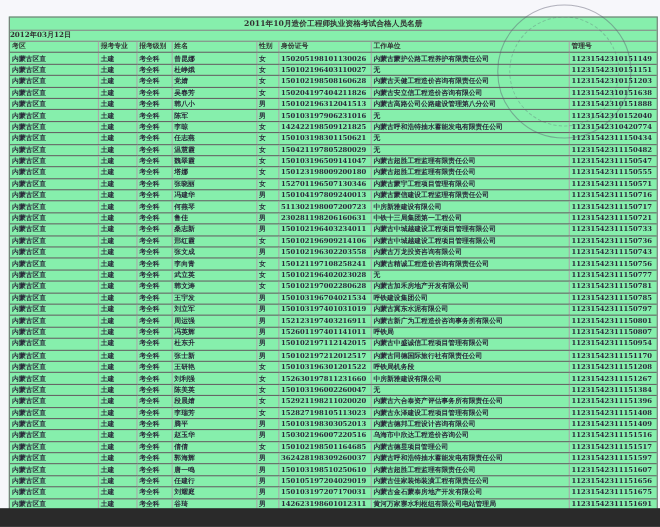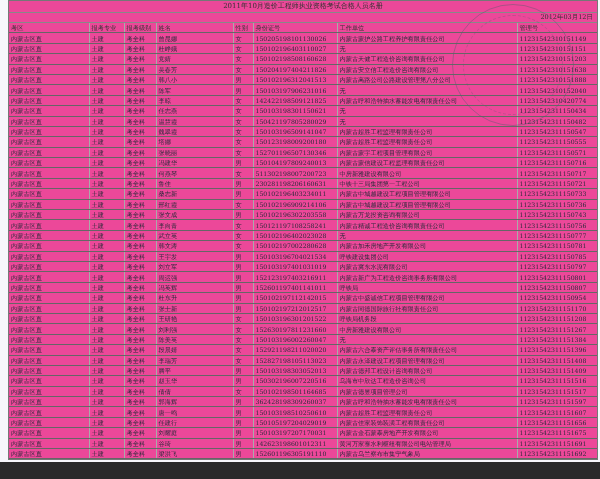--- a/index.html
+++ b/index.html
@@ -7,30 +7,31 @@
       width: 600px; height: 479px; overflow: hidden;
       background: #f3f3f7;
       font-family: "DejaVu Serif", "Liberation Serif", serif;
       position: relative;
     }
     .paper {
       position: absolute; left: 0; top: 0; width: 600px; height: 462px;
       background: #f7f7fb;
     }
     .sheet {
-      position: absolute; left: 8px; top: 0; width: 588px;
+      position: absolute; left: 8px; top: 15px; width: 588px;
       border: 1px solid #777;
-      background: #ec4899;
+      background: #86efac;
+      font-weight: bold;
     }
     .title-row {
       height: 11px; line-height: 11px; font-size: 7px; text-align: center;
       color: #333; border-bottom: 1px solid #888;
     }
     .date-row {
-      height: 9px; line-height: 9px; font-size: 6.5px; text-align: right;
+      height: 9px; line-height: 9px; font-size: 6.5px; text-align: left;
       color: #333; border-bottom: 1px solid #888; padding-right: 4px;
     }
     table { border-collapse: collapse; width: 588px; table-layout: fixed; }
     td {
       font-size: 6.2px; height: 9.4px; line-height: 9px; padding: 0 0 0 2px;
       border-bottom: 1px solid #666; border-right: 1px solid #aaa;
       white-space: nowrap; overflow: hidden; color: #2a2a3a;
     }
     td:last-child { border-right: none; }
     tr.head td { color: #333; }

